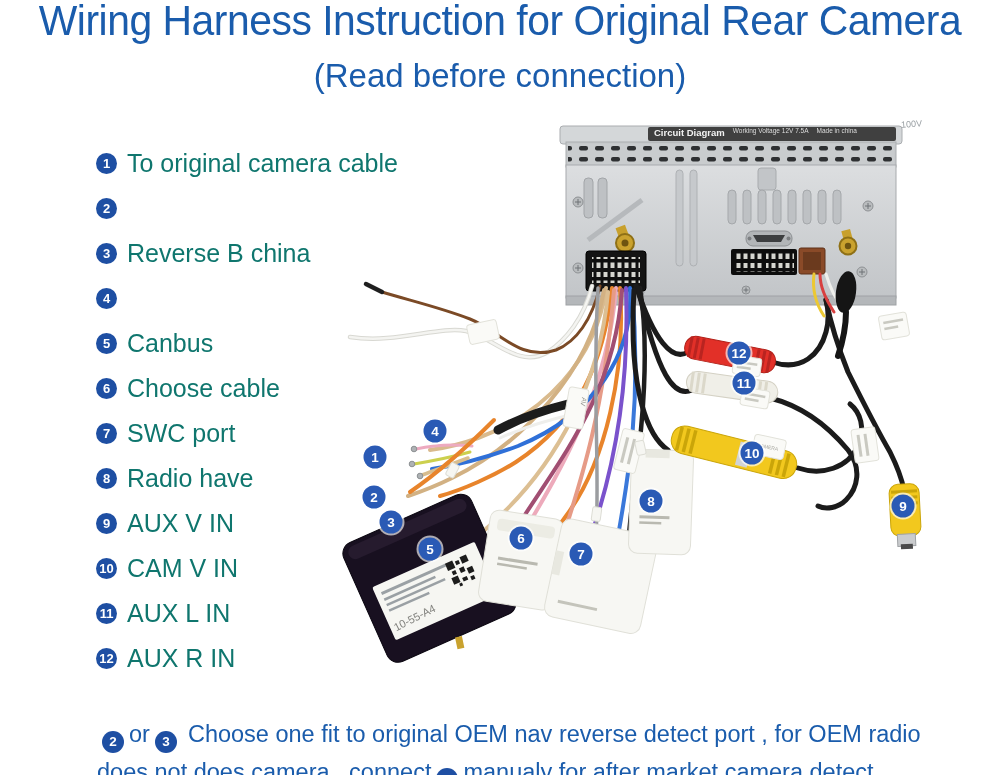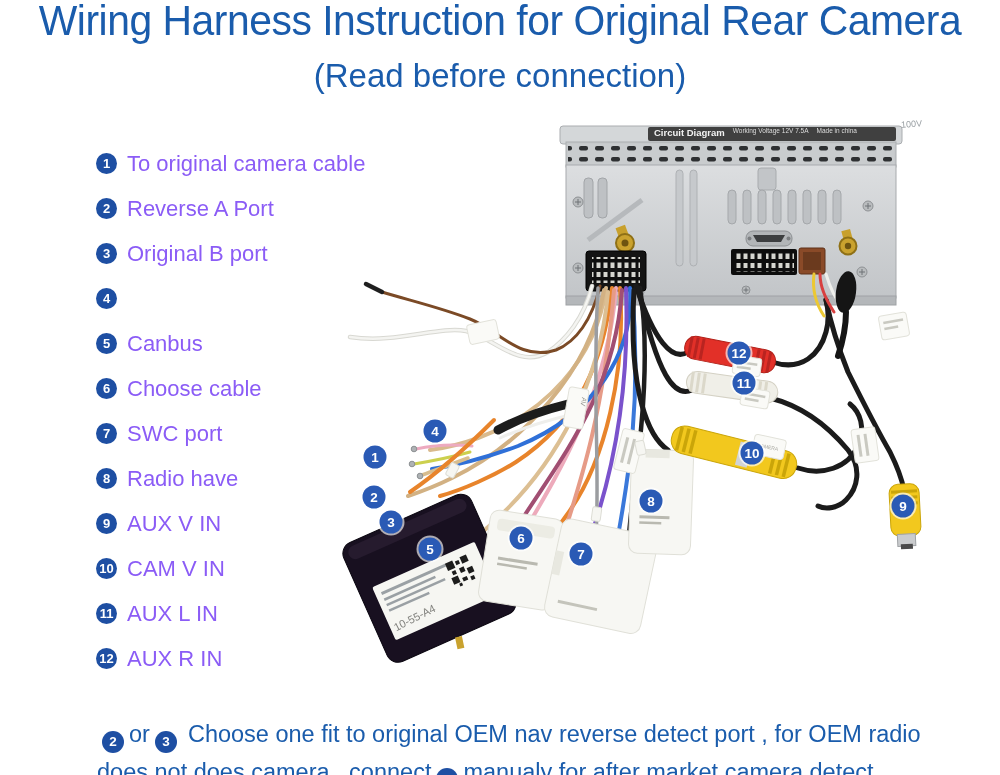--- a/index.html
+++ b/index.html
@@ -6,21 +6,21 @@
   .canvas{position:relative;width:1000px;height:775px;background:#ffffff;overflow:hidden;
           font-family:"Liberation Sans",sans-serif;color:#1a5cac;}
   .title{position:absolute;top:-4px;left:0;width:1000px;text-align:center;
          font-size:43px;letter-spacing:-0.5px;color:#1a5cac;transform:scaleX(0.95);white-space:nowrap;}
   .subtitle{position:absolute;top:57px;left:0;width:1000px;text-align:center;
             font-size:33px;color:#1a5cac;}
   .legend{position:absolute;left:96px;top:141px;margin:0;padding:0;list-style:none;}
   .legend li{height:45px;display:flex;align-items:center;}
   .badge{flex:none;width:21px;height:21px;border-radius:50%;background:#1e4fa3;color:#fff;
          font-size:13px;font-weight:bold;display:inline-flex;align-items:center;justify-content:center;}
-  .legend .lbl{margin-left:10px;font-size:22px;color:#8b5cf6;white-space:nowrap;}
+  .legend .lbl{margin-left:10px;font-size:25px;color:#0f766e;white-space:nowrap;}
   .photo{position:absolute;left:0;top:0;width:1000px;height:775px;}
   .marker{position:absolute;width:23px;height:23px;border-radius:50%;background:#2a5ab5;color:#fff;
           font-size:13.5px;font-weight:bold;display:flex;align-items:center;justify-content:center;
           transform:translate(-50%,-50%);box-shadow:0 0 0 2px rgba(255,255,255,0.65);}
   .device-label{position:absolute;left:648px;top:127px;width:248px;height:14px;background:#404040;
                 border-radius:2px;display:flex;align-items:flex-start;gap:8px;padding:0 6px;box-sizing:border-box;
                 color:#f2f2f2;white-space:nowrap;overflow:hidden;}
   .device-label .dl-name{font-size:9.5px;font-weight:bold;}
   .device-label .dl-small{font-size:6.5px;color:#dcdcdc;}
   .etched{position:absolute;left:901px;top:119px;font-size:9px;color:#9aa0a4;transform:rotate(-4deg);}
@@ -340,25 +340,24 @@
   <div class="title">Wiring Harness Instruction for Original Rear Camera</div>
   <div class="subtitle">(Read before connection)</div>
 
   <ul class="legend">
     <li>
         <span class="badge">1</span>
         <span class="lbl">To original camera cable</span>
       </li>
     <li>
         <span class="badge">2</span>
-        <span class="lbl">Reverse A Port</span>
       </li>
     <li>
         <span class="badge">3</span>
-        <span class="lbl">Original B port</span>
+        <span class="lbl">Reverse B china</span>
       </li>
     <li>
         <span class="badge">4</span>
       </li>
     <li>
         <span class="badge">5</span>
         <span class="lbl">Canbus</span>
       </li>
     <li>
         <span class="badge">6</span>

